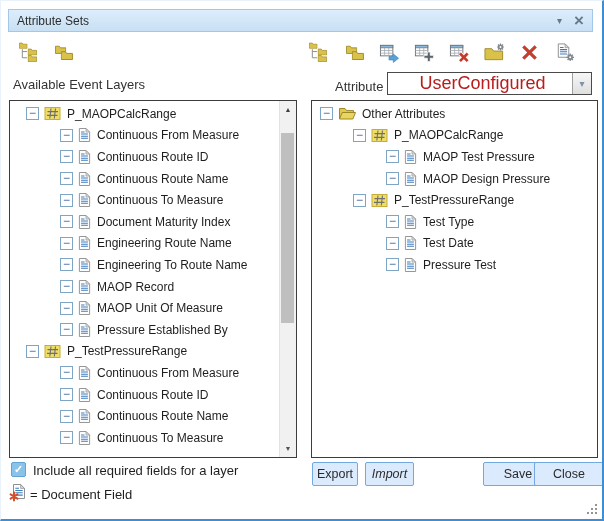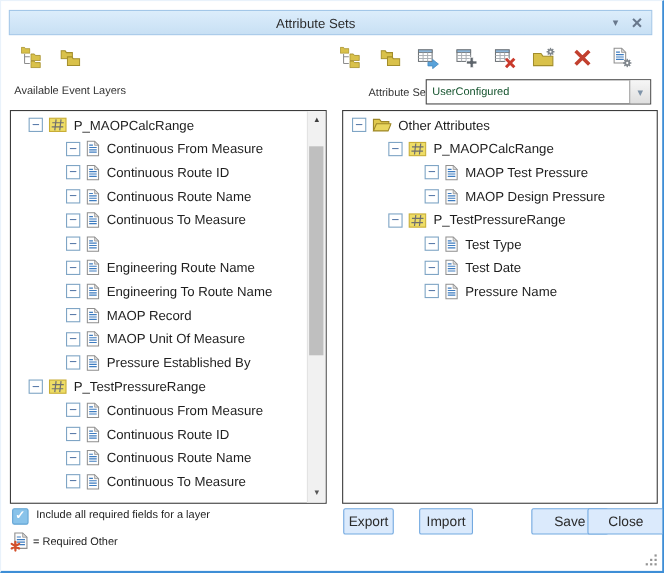--- a/index.html
+++ b/index.html
@@ -5,40 +5,40 @@
   html,body{margin:0;padding:0;}
   body{width:604px;height:521px;overflow:hidden;font-family:"Liberation Sans",sans-serif;background:#fff;}
   .dialog{position:relative;width:604px;height:521px;box-sizing:border-box;background:#fff;
           border-top:1px solid #e9f2fb;border-left:1px solid #e9f2fb;
           border-right:2px solid #3e8ed6;border-bottom:2px solid #3e8ed6;overflow:hidden;}
 
   
   .titlebar{position:absolute;left:7px;top:8px;right:9px;height:23px;box-sizing:border-box;
             background:linear-gradient(#dcedfb,#c8e0f4);border:1px solid #a3c7e8;
             display:flex;align-items:center;padding:0 8px;}
-  .title{font-size:12px;color:#2d2d2d;flex:1;text-align:center;}
+  .title{font-size:12px;color:#2d2d2d;flex:1;}
   .tb-ctrl{color:#68788c;cursor:default;display:inline-block;text-align:center;}
   .tb-menu{font-size:10px;margin-right:12px;}
   .tb-close{font-size:17px;font-weight:700;line-height:15px;}
 
   
   .toolbar{position:absolute;left:7px;top:39px;right:9px;height:26px;}
   .tgroup{position:absolute;top:0;display:flex;gap:10px;}
   .tgroup.left{left:9px;}
   .tgroup.right{left:299px;gap:11px;}
   .tbtn{width:24px;height:24px;display:flex;align-items:center;justify-content:center;}
   .tbtn svg{width:21px;height:21px;}
 
   
-  .lbl{position:absolute;font-size:10px;color:#333;}
+  .lbl{position:absolute;font-size:13px;color:#333;}
   #lbl-layers{left:12px;top:76px;}
   #lbl-attrset{left:312px;top:78px;margin-left:22px;}
   .combo{position:absolute;left:386px;top:71px;width:205px;height:23px;box-sizing:border-box;
          border:1px solid #4a4a4a;background:#fff;display:flex;align-items:center;}
-  .combo-val{flex:1;font-size:10px;color:#14532d;padding-left:5px;white-space:nowrap;overflow:hidden;}
+  .combo-val{flex:1;font-size:18px;color:#b91c1c;padding-left:5px;white-space:nowrap;overflow:hidden;text-align:center;}
   .combo-btn{width:19px;height:100%;box-sizing:border-box;border-left:1px solid #9f9f9f;
              background:linear-gradient(#f6f6f6,#dfdfdf);display:flex;align-items:center;justify-content:center;
              color:#7e93a8;font-size:10px;}
 
   
   .panel{position:absolute;top:99px;height:358px;box-sizing:border-box;border:1px solid #3c3c3c;background:#fff;overflow:hidden;}
   #panel-left{left:8px;width:288px;}
   #panel-right{left:310px;width:287px;}
   .treebody{position:absolute;left:0;top:2px;right:0;}
   #panel-left .treebody{right:16px;}
@@ -67,21 +67,21 @@
        background:#89c3ea;border:1px solid #62a4d4;border-radius:2px;color:#fff;
        font-size:11px;font-weight:bold;line-height:13px;text-align:center;}
   #lbl-include{left:32px;top:462px;color:#1e1e1e;}
   .reqicon{position:absolute;left:8px;top:482px;width:17px;height:19px;}
   #lbl-required{left:29px;top:486px;color:#1e1e1e;}
 
   .btn{position:absolute;top:461px;height:24px;box-sizing:border-box;background:#dbeafc;
        border:1px solid #73a9e0;border-radius:2px;font-size:12.5px;color:#2b2b2b;
        display:flex;align-items:center;justify-content:center;font-family:"Liberation Sans",sans-serif;}
   #btn-export{left:311px;width:46px;}
-  #btn-import{left:380px;width:49px;}
+  #btn-import{left:364px;width:49px;font-style:italic;}
   #btn-save{left:482px;width:70px;}
   #btn-close{left:533px;width:70px;}
 
   
   .grip{position:absolute;right:4px;bottom:4px;width:11px;height:11px;}
   .grip::before{content:"";position:absolute;left:8px;top:0;width:2px;height:2px;background:#949494;
      box-shadow:-4px 4px #949494,0 4px #949494,-8px 8px #949494,-4px 8px #949494,0 8px #949494;}
 </style>
 </head>
 <body>
@@ -267,20 +267,21 @@
           <svg class="tic ic-field">
             <use href="#s-page"></use>
           </svg>
           <span class="tlbl">Continuous To Measure</span>
         </div>
       <div class="trow l1">
           <span class="exp">−</span>
           <svg class="tic ic-field">
             <use href="#s-page"></use>
           </svg>
+          <span class="tlbl">Document Maturity Index</span>
         </div>
       <div class="trow l1">
           <span class="exp">−</span>
           <svg class="tic ic-field">
             <use href="#s-page"></use>
           </svg>
           <span class="tlbl">Engineering Route Name</span>
         </div>
       <div class="trow l1">
           <span class="exp">−</span>
@@ -402,32 +403,32 @@
           <svg class="tic ic-field">
             <use href="#s-page"></use>
           </svg>
           <span class="tlbl">Test Date</span>
         </div>
       <div class="trow r2">
           <span class="exp">−</span>
           <svg class="tic ic-field">
             <use href="#s-page"></use>
           </svg>
-          <span class="tlbl">Pressure Name</span>
+          <span class="tlbl">Pressure Test</span>
         </div>
     </div>
   </div>
 
   <span class="chk">✓</span>
   <span class="lbl" id="lbl-include">Include all required fields for a layer</span>
 
   <svg class="reqicon">
       <use href="#s-required"></use>
     </svg>
-  <span class="lbl" id="lbl-required">= Required Other</span>
+  <span class="lbl" id="lbl-required">= Document Field</span>
 
   <button class="btn" id="btn-export">Export</button>
   <button class="btn" id="btn-import">Import</button>
   <button class="btn" id="btn-save">Save</button>
   <button class="btn" id="btn-close">Close</button>
 
   <span class="grip"></span>
 </div>
 
 </body></html>

